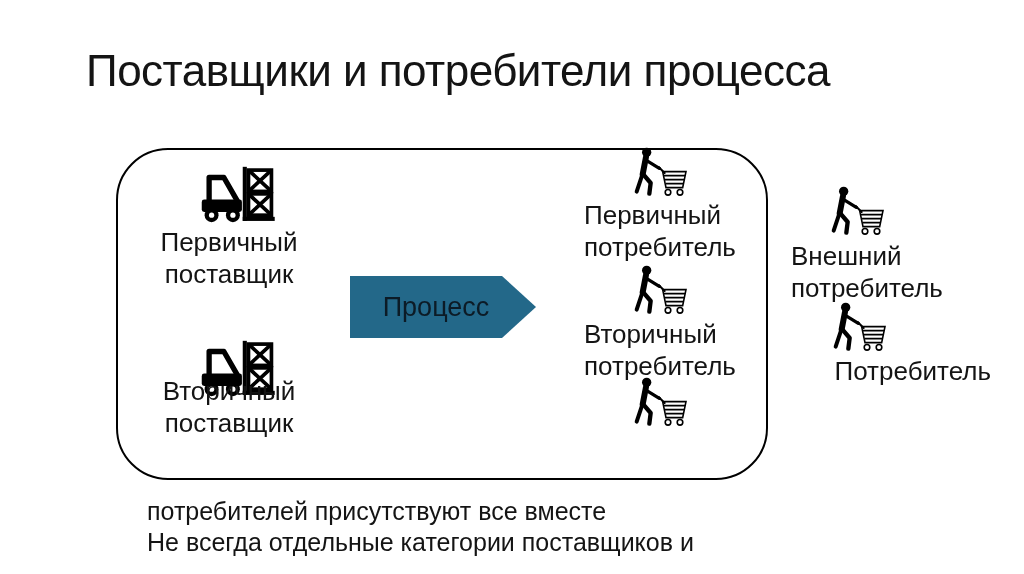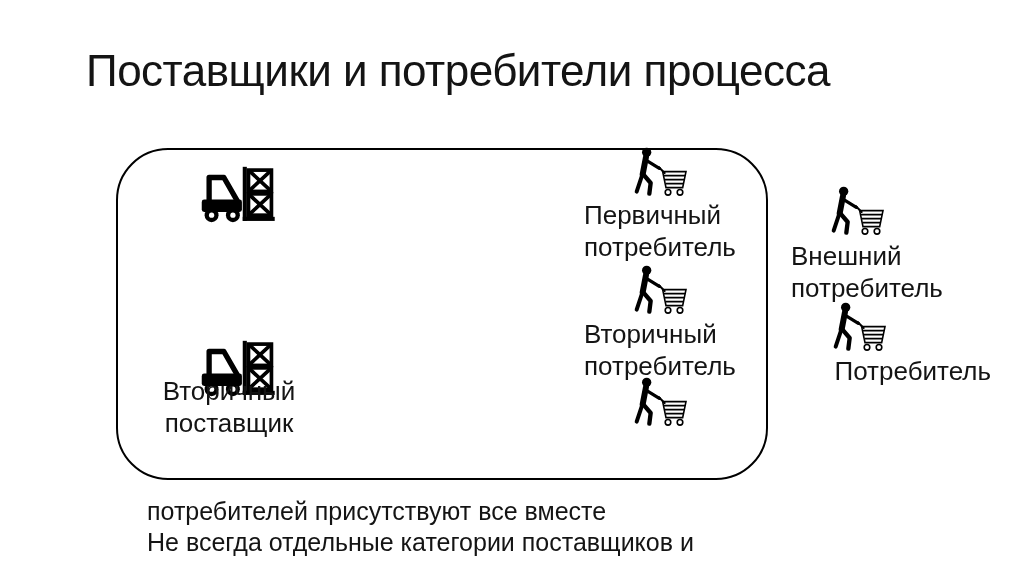--- a/index.html
+++ b/index.html
@@ -77,26 +77,33 @@
 
 <div class="stage">
 
   <div class="title">Поставщики и потребители процесса</div>
 
   <div class="boundary"></div>
 
   <svg class="icon icon-forklift" style="left:168px; top:166px;" viewBox="0 0 100 74">
       <use href="#sym-forklift"></use>
     </svg>
+  <div class="lbl center" style="left:121px; top:226px; width:160px;">Первичный поставщик</div>
 
   <svg class="icon icon-forklift" style="left:168px; top:340px;" viewBox="0 0 100 74">
       <use href="#sym-forklift"></use>
     </svg>
   <div class="lbl center" style="left:121px; top:375px; width:160px;">Вторичный поставщик</div>
 
+  <div class="process">
+    <svg viewBox="0 0 186 62" preserveAspectRatio="none">
+      <polygon points="0,0 152,0 186,31 152,62 0,62" fill="#236889"></polygon>
+    </svg>
+    <div class="process-text">Процесс</div>
+  </div>
 
   <svg class="icon icon-cart" style="left:604px; top:147px;" viewBox="0 0 84 76">
       <use href="#sym-cartman"></use>
     </svg>
   <div class="lbl" style="left:556px; top:199px; width:185px;">Первичный потребитель</div>
 
   <svg class="icon icon-cart" style="left:604px; top:265px;" viewBox="0 0 84 76">
       <use href="#sym-cartman"></use>
     </svg>
   <div class="lbl" style="left:556px; top:318px; width:185px;">Вторичный потребитель</div>

